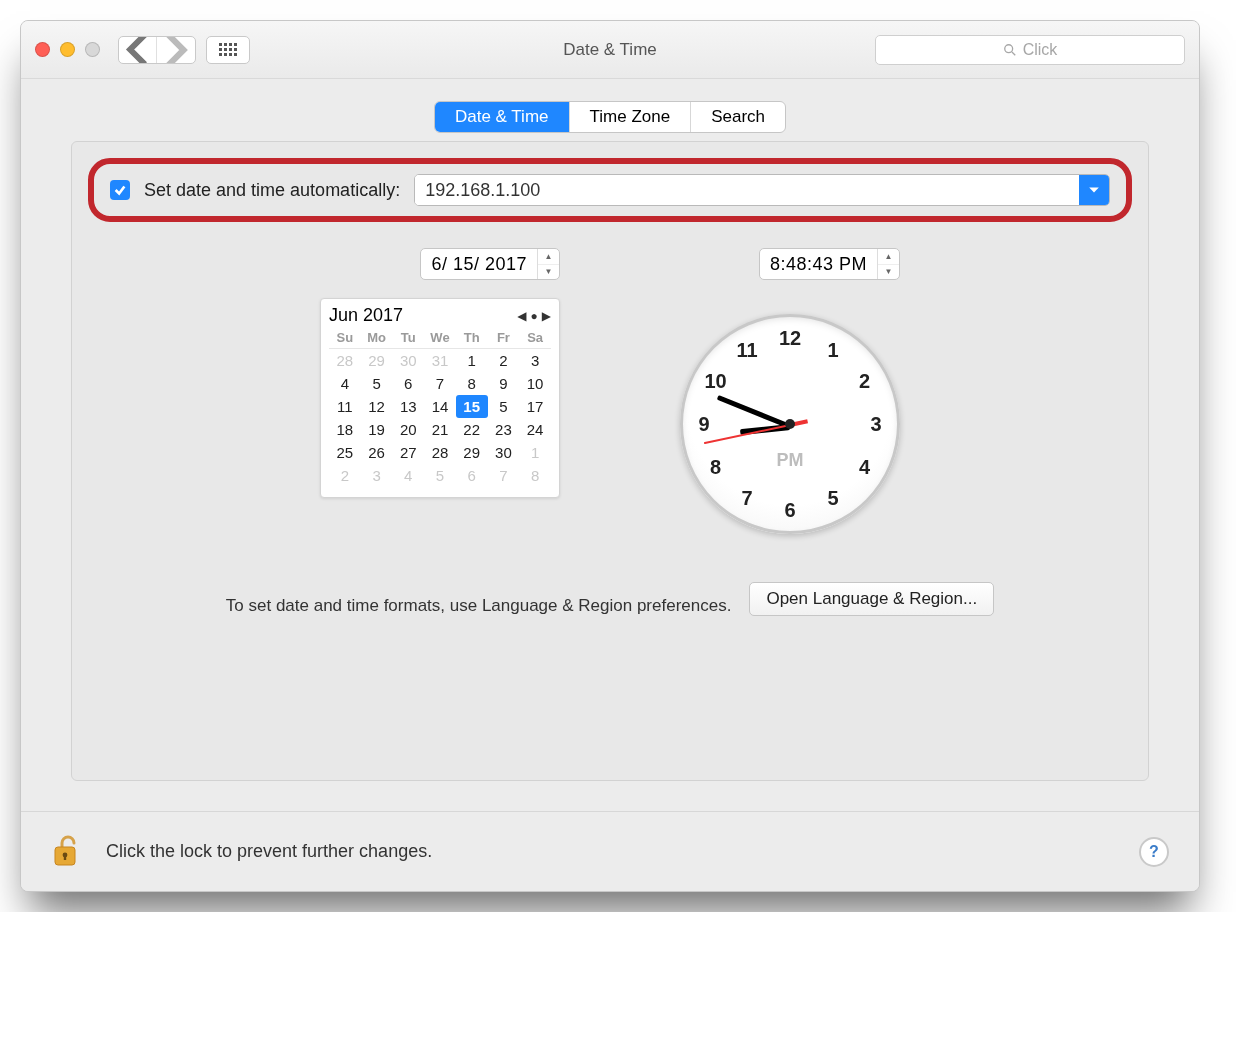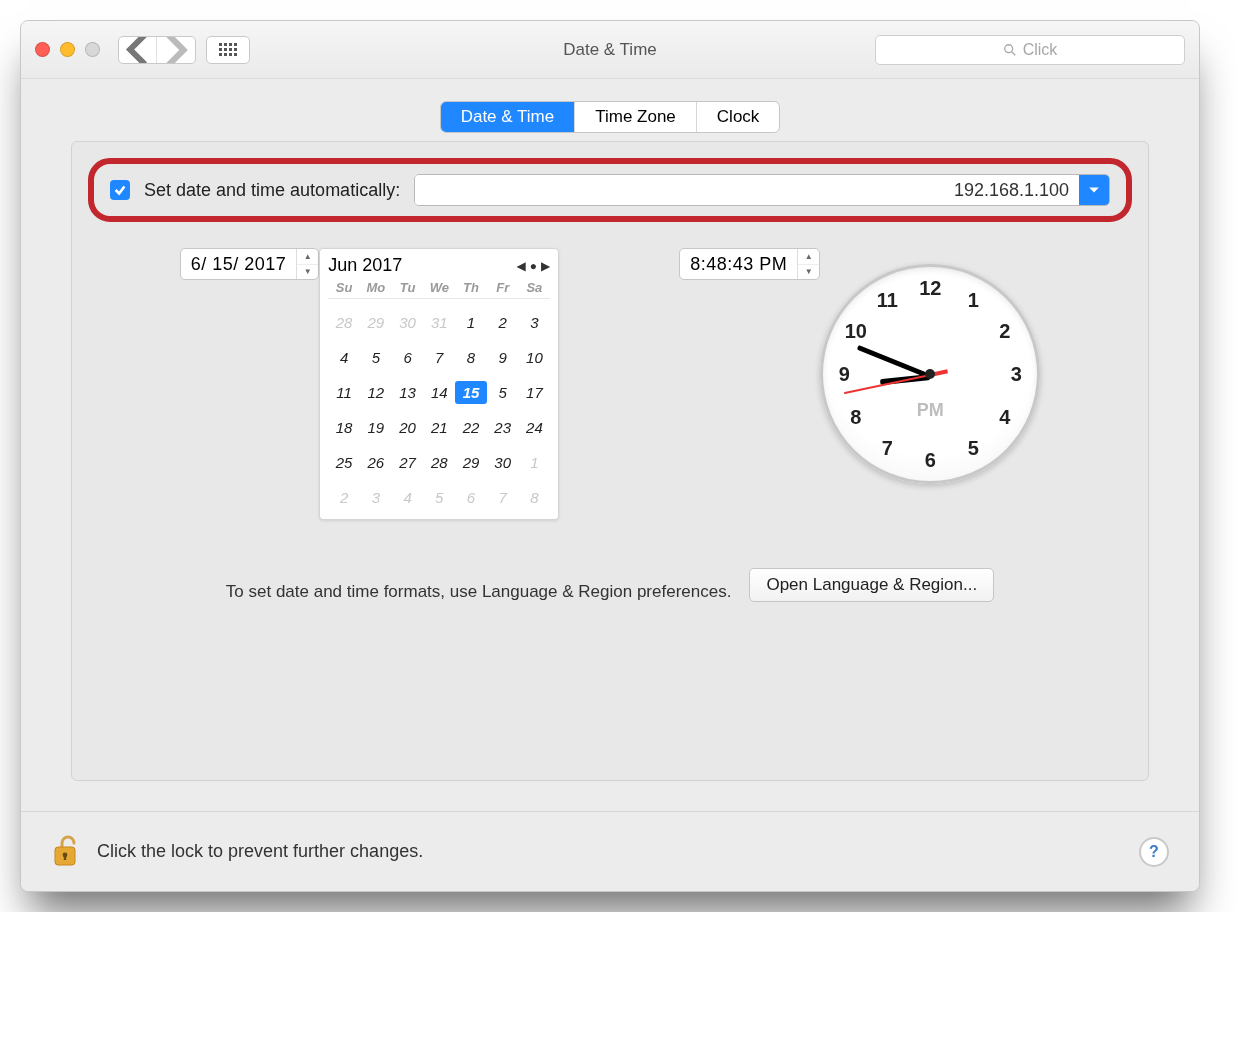--- a/index.html
+++ b/index.html
@@ -78,43 +78,43 @@
   }
   .checkbox{
     width:20px;height:20px;border-radius:4px;background:#1f87ff;
     display:flex;align-items:center;justify-content:center;flex:0 0 auto;
   }
   .checkbox svg{width:14px;height:14px;stroke:#fff;stroke-width:3;fill:none;}
   .chk-label{font-size:18px;color:#222;white-space:nowrap;}
   .combo{
     flex:1;display:flex;border:1px solid #b9b9b9;border-radius:5px;overflow:hidden;height:32px;background:#fff;
   }
-  .combo input{border:none;flex:1;padding:0 10px;font-size:18px;outline:none;color:#333;text-align:right;}
+  .combo input{border:none;flex:1;padding:0 10px;font-size:18px;outline:none;color:#333;}
   .combo .drop{width:30px;background:#1f87ff;display:flex;align-items:center;justify-content:center;}
   .combo .drop svg{width:12px;height:12px;fill:#fff;}
   .twocol{display:flex;gap:120px;justify-content:center;align-items:flex-start;margin-top:8px;}
-  .col{display:flex;flex-direction:row;align-items:flex-start;}
+  .col{display:flex;flex-direction:column;align-items:flex-end;}
   .stepper{
     display:flex;align-items:center;border:1px solid #c6c6c6;background:#fff;border-radius:5px;
     height:32px;margin-bottom:18px;overflow:hidden;
   }
   .stepper .val{padding:0 10px;font-size:18px;letter-spacing:.5px;}
   .stepper .arrows{width:22px;border-left:1px solid #ddd;height:100%;display:flex;flex-direction:column;}
   .stepper .arrows div{flex:1;display:flex;align-items:center;justify-content:center;font-size:8px;color:#666;}
   .stepper .arrows div:first-child{border-bottom:1px solid #eee;}
   
   .calendar{
     width:240px;background:#fff;border:1px solid #d4d4d4;border-radius:4px;
     box-shadow:0 1px 3px rgba(0,0,0,.1);padding:6px 8px 10px;font-size:15px;
   }
   .cal-head{display:flex;align-items:center;justify-content:space-between;margin-bottom:4px;}
   .cal-head .month{font-weight:400;font-size:18px;}
   .cal-nav{display:flex;gap:4px;align-items:center;font-size:12px;color:#333;}
   .cal-nav span{cursor:pointer;}
-  .cal-grid{display:grid;grid-template-columns:repeat(7,1fr);text-align:center;row-gap:12px;font-style:italic;}
+  .cal-grid{display:grid;grid-template-columns:repeat(7,1fr);text-align:center;row-gap:0;}
   .dow{font-size:13px;color:#9a9a9a;font-weight:600;border-bottom:1px solid #e6e6e6;padding-bottom:3px;}
   .day{font-size:15px;color:#222;padding:3px 0;border-radius:3px;}
   .day.out{color:#c8c8c8;}
   .day.sel{background:#1f87ff;color:#fff;font-weight:600;}
   
   .clock-wrap{position:relative;width:220px;height:220px;margin-top:16px;}
   .clock{
     width:100%;height:100%;border-radius:50%;
     background:radial-gradient(circle at 50% 40%, #fff 60%, #eee 100%);
     box-shadow:inset 0 0 0 3px #c8c8c8, inset 0 3px 8px rgba(0,0,0,.15), 0 2px 6px rgba(0,0,0,.2);
@@ -131,21 +131,21 @@
   .formats-row{
     display:flex;align-items:flex-end;gap:18px;margin-top:48px;
     justify-content:center;font-size:17px;color:#333;
   }
   .mac-btn{
     background:linear-gradient(#fff,#f1f1f1);border:1px solid #c6c6c6;border-radius:5px;
     padding:6px 16px;font-size:17px;color:#222;
   }
   .footer{
     height:80px;display:flex;align-items:center;padding:0 30px;
-    border-top:1px solid #d7d7d7;background:#ececec;gap:16px;
+    border-top:1px solid #d7d7d7;background:#ececec;gap:25px;
   }
   .lock{width:30px;height:38px;position:relative;}
   .lock svg{width:100%;height:100%;}
   .foot-text{font-size:18px;color:#333;}
   .help{
     margin-left:auto;width:30px;height:30px;border-radius:50%;border:2px solid #c9c9c9;
     display:flex;align-items:center;justify-content:center;color:#3a7cc9;font-weight:600;background:#fff;
   }
 </style>
 </head>
@@ -195,21 +195,21 @@
         </svg>
       <span>Click</span>
     </div>
   </div>
 
   <div class="content">
     <div class="tabs">
       <div class="tabbar" id="tabbar">
           <div class="tab active">Date &amp; Time</div>
           <div class="tab">Time Zone</div>
-          <div class="tab">Clock</div>
+          <div class="tab">Search</div>
         </div>
     </div>
 
     <div class="pane">
 
       <div class="highlight-row">
         <div class="checkbox">
           <svg viewBox="0 0 16 16">
               <polyline points="3,8 7,12 13,4"></polyline>
             </svg>

